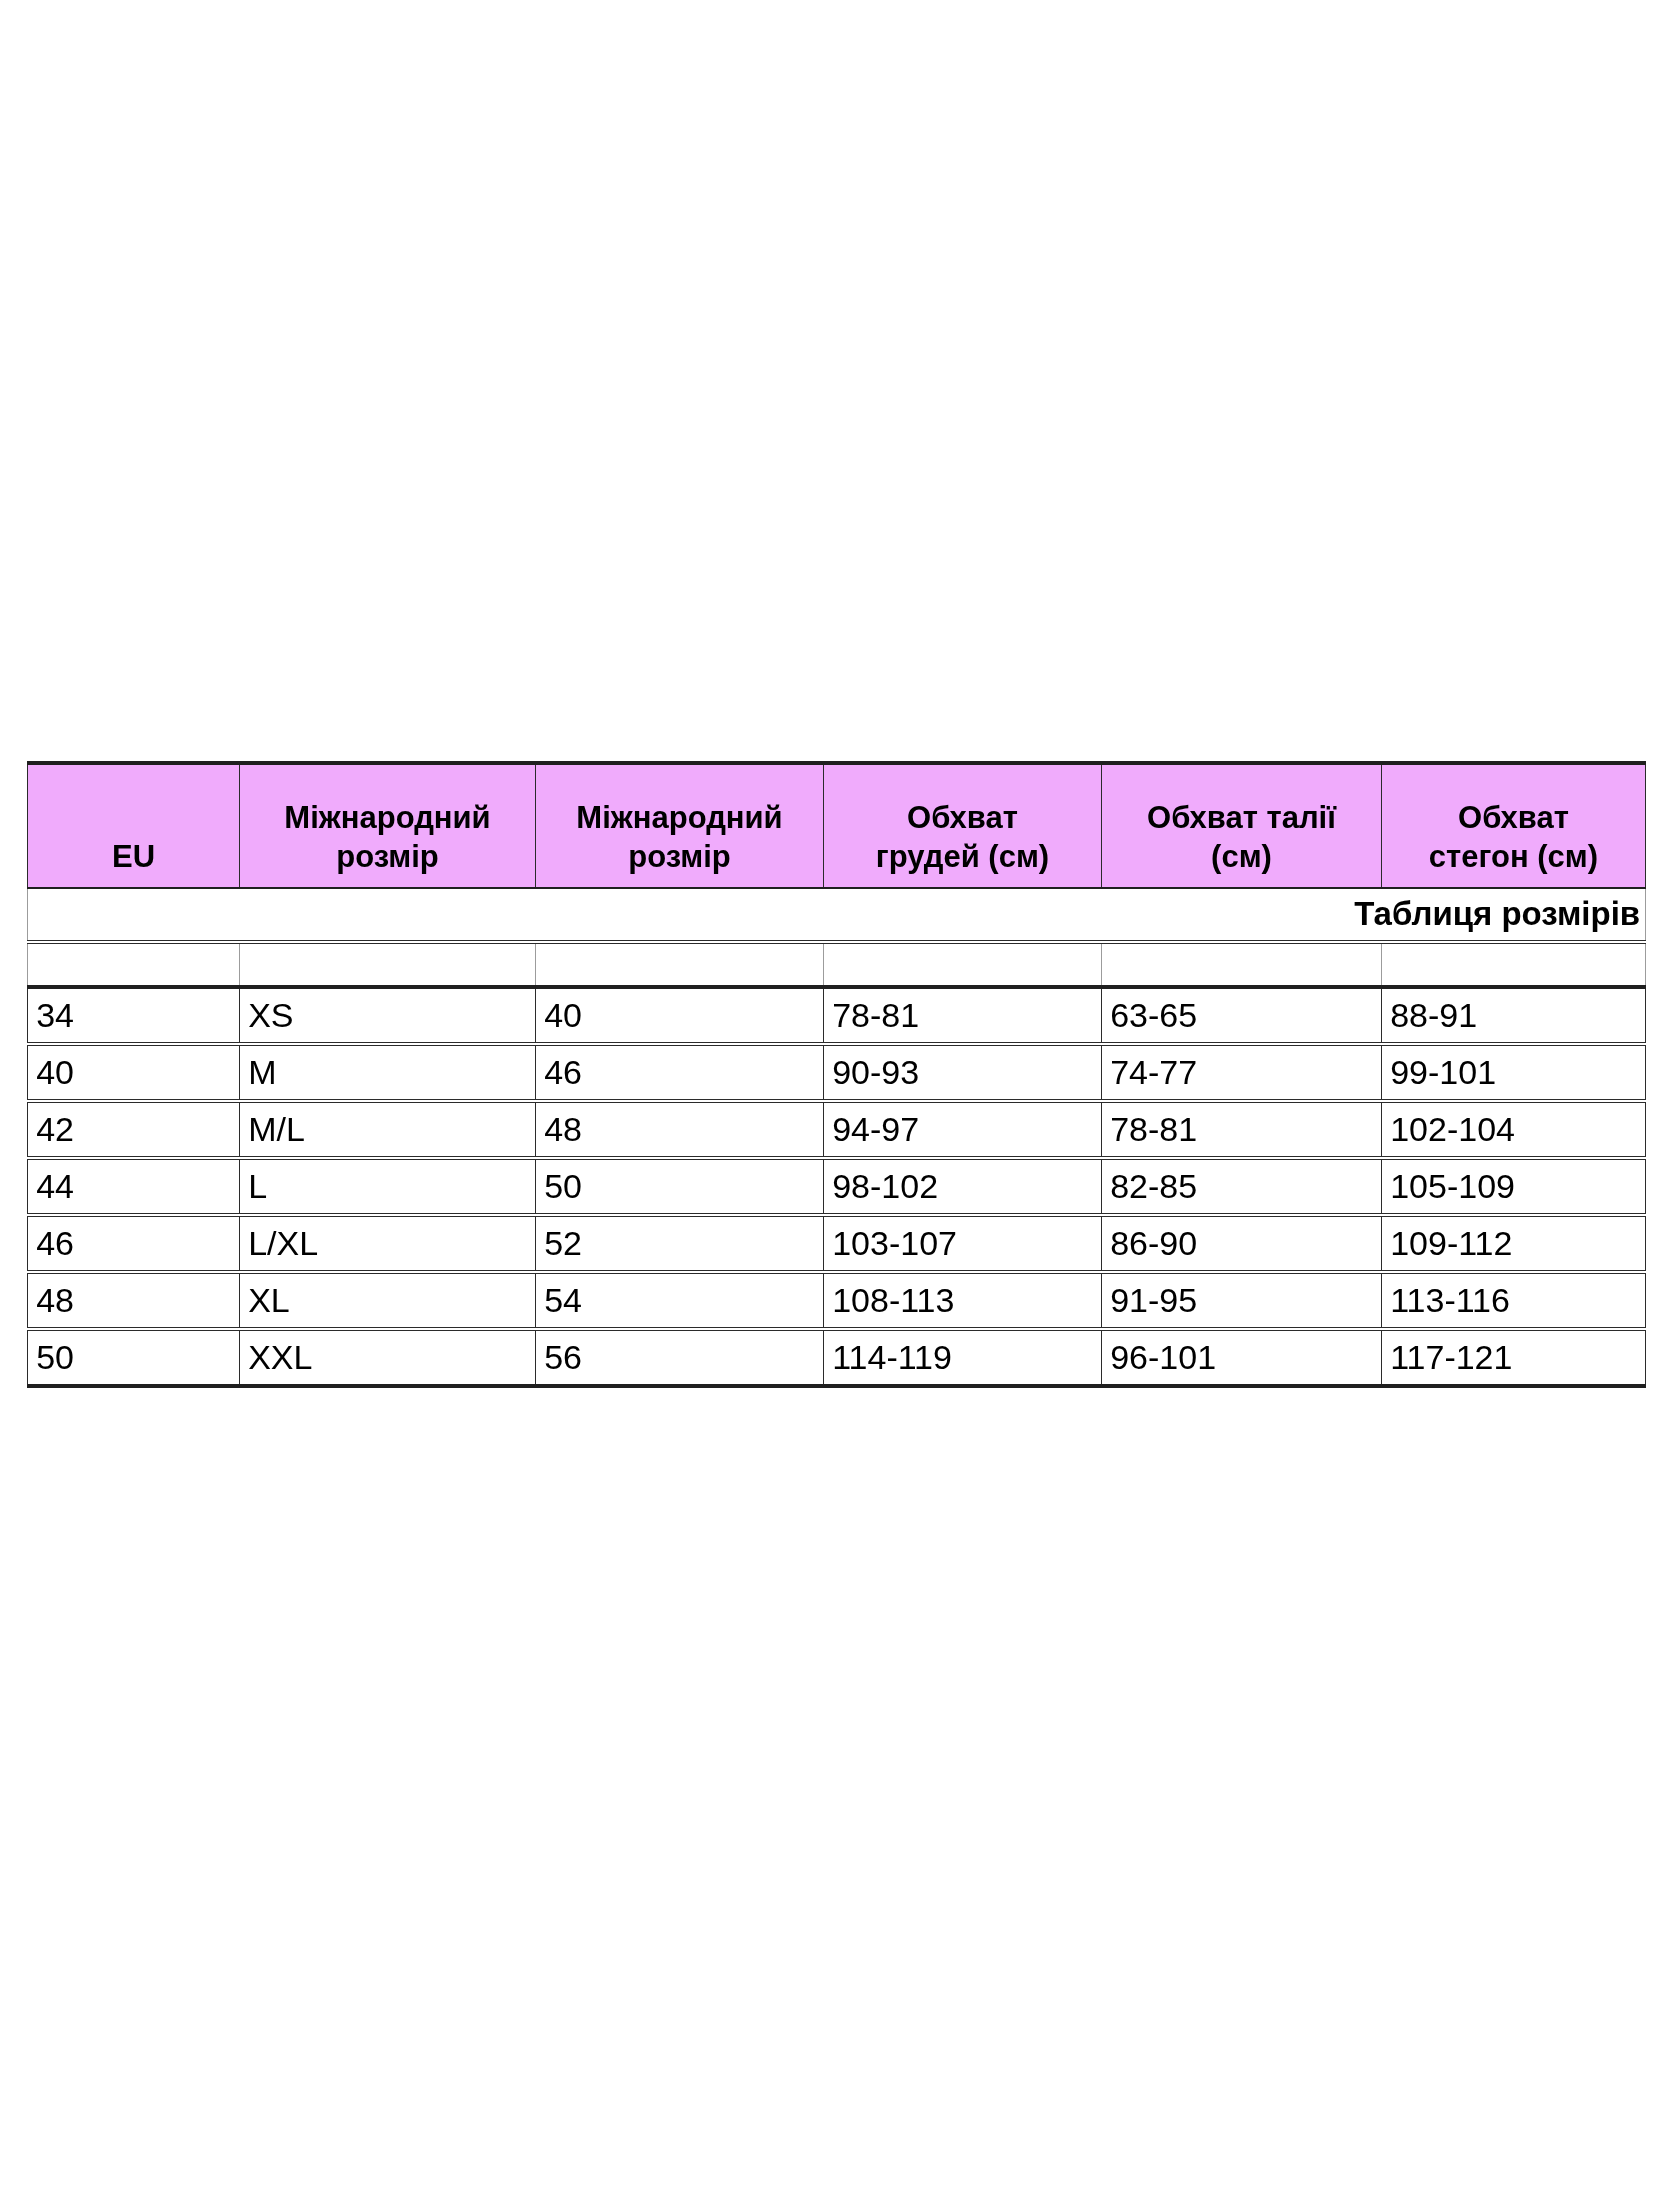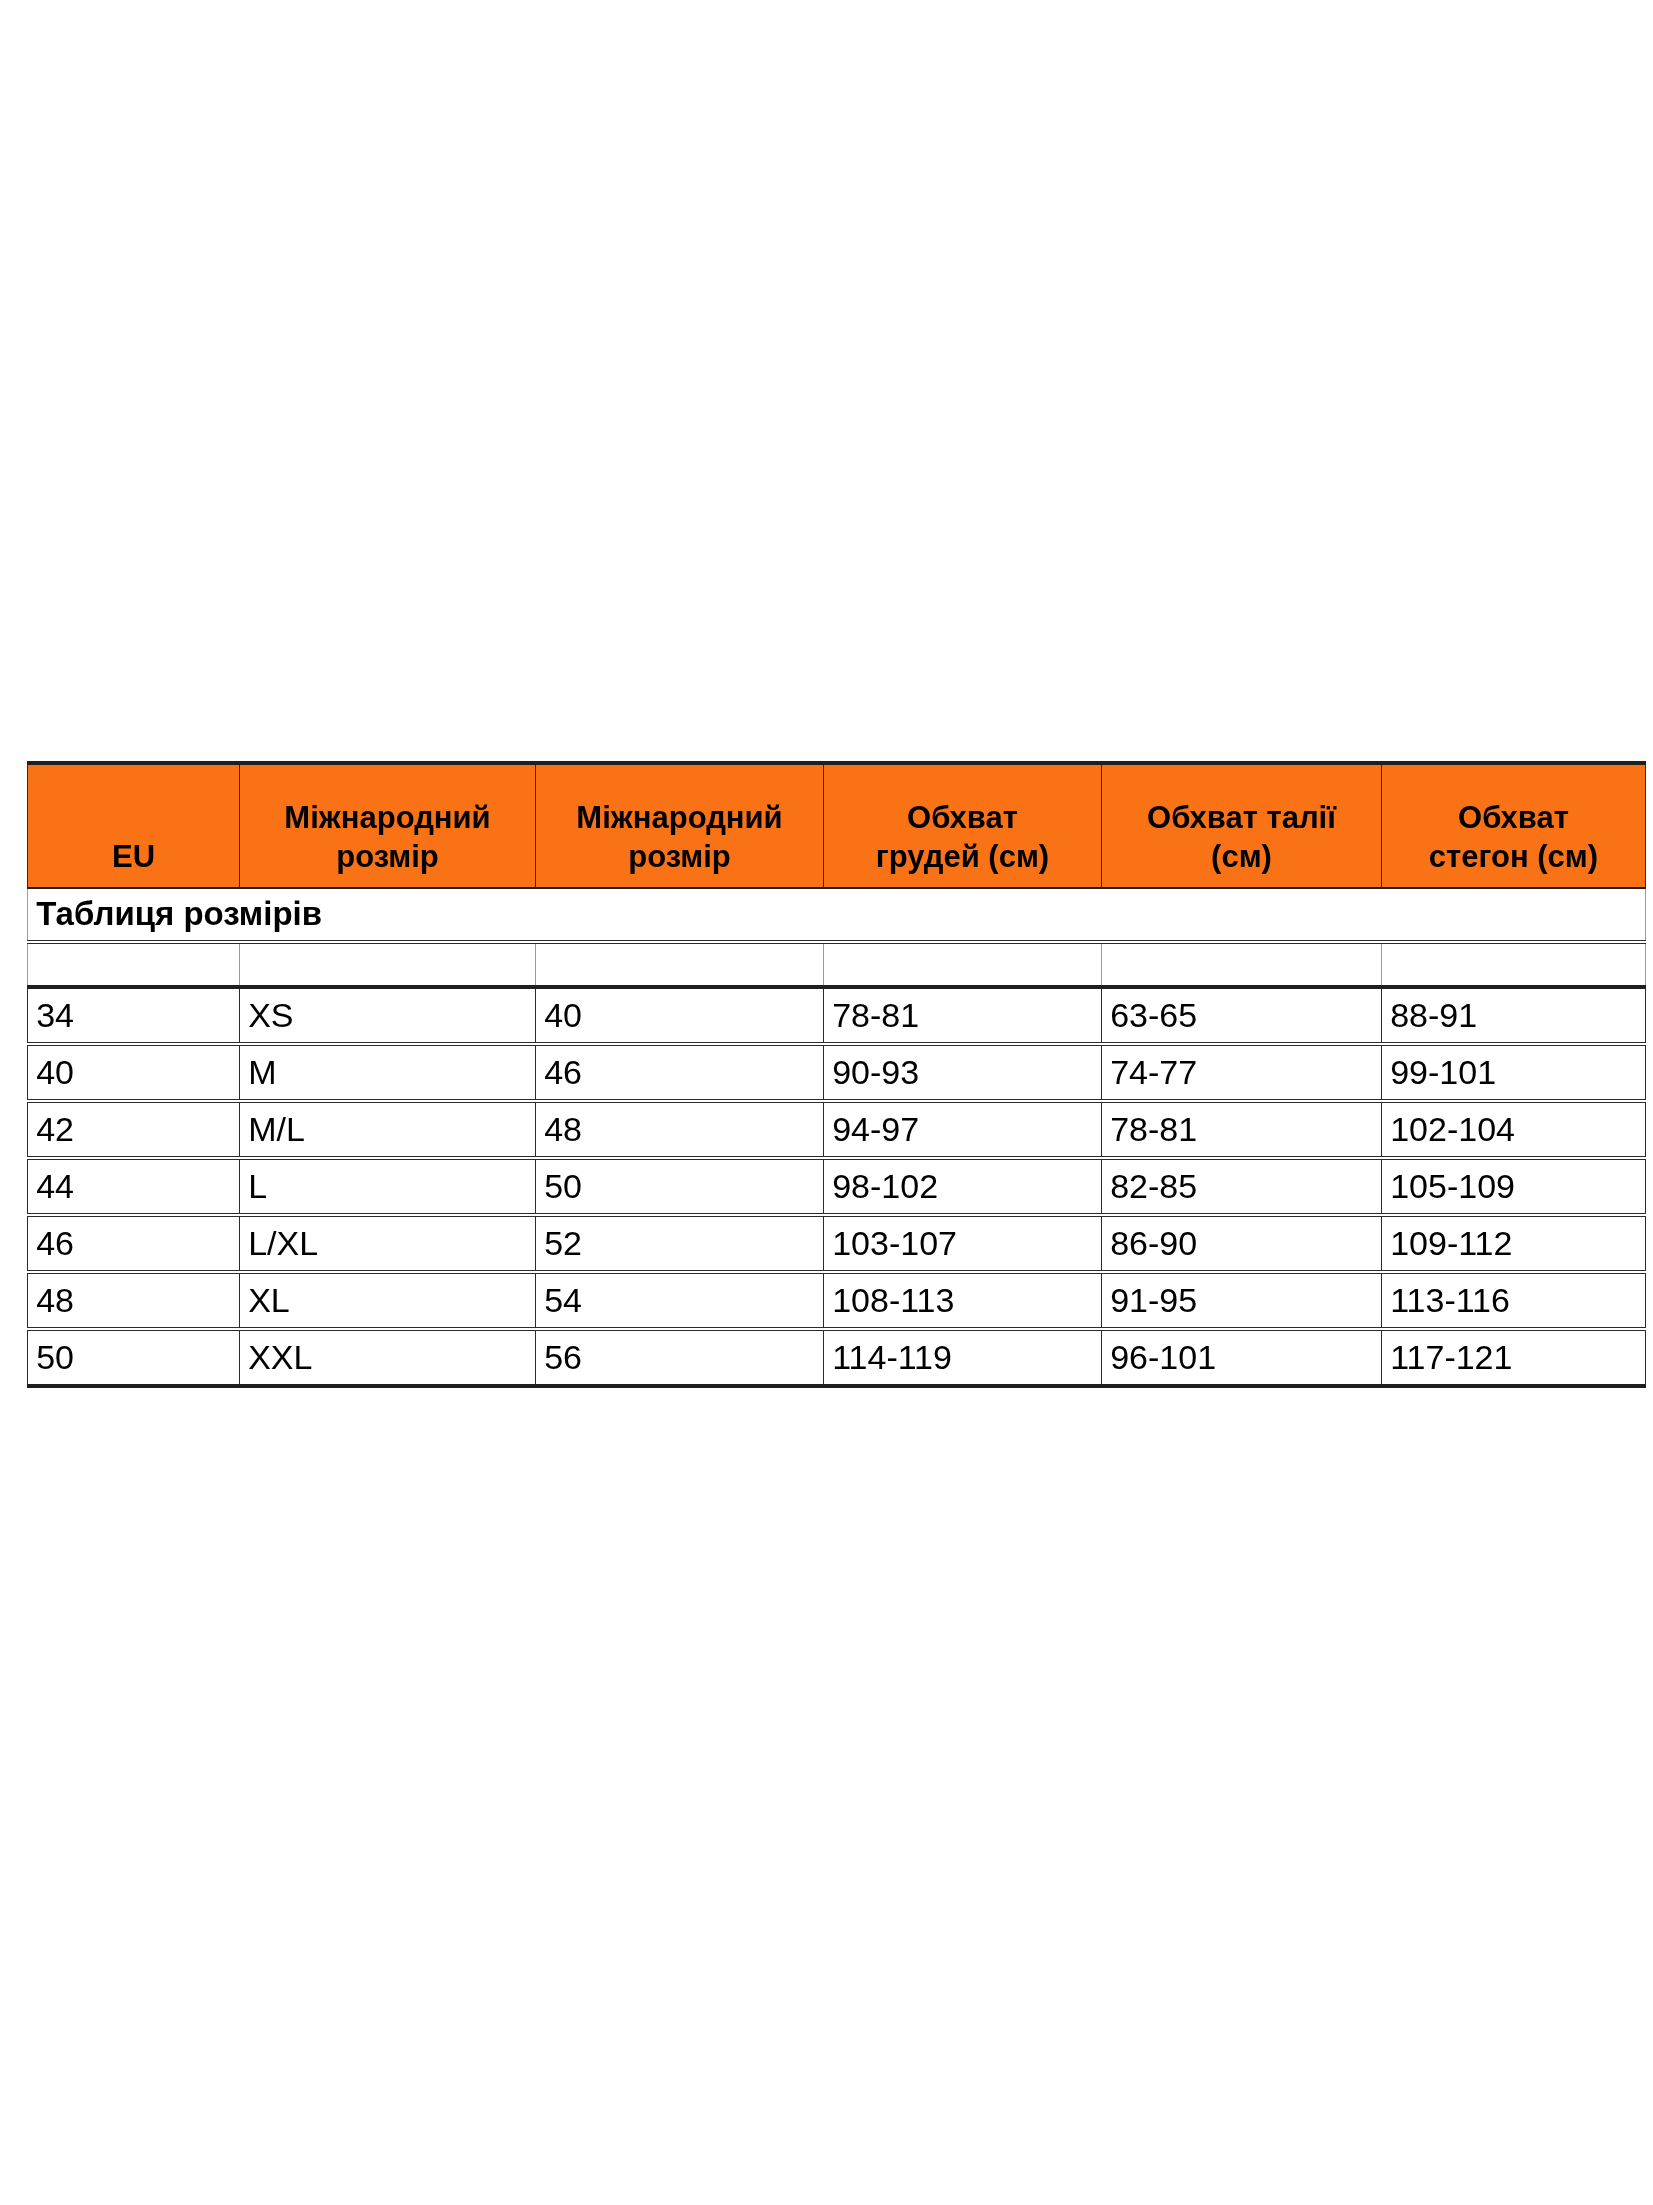--- a/index.html
+++ b/index.html
@@ -20,37 +20,37 @@
     left: 27px;
     top: 761px;
     width: 1617px;
     border-collapse: collapse;
     table-layout: fixed;
   }
   
   tr.row-title td {
     height: 51px;
     border: 0.8px solid #9c9c9c;
-    text-align: left;
+    text-align: right;
     vertical-align: middle;
     font-weight: bold;
     font-size: 33px;
     background: #ffffff;
   }
   
   tr.row-spacer td {
     height: 41px;
     border-left: 0.8px solid #9c9c9c;
     border-right: 0.8px solid #9c9c9c;
     background: #ffffff;
   }
   
   thead th {
     height: 111px;
-    background: #f97316;
+    background: #f0abfc;
     border-top: 4.1px solid #1f1f1f;
     border-bottom: 2.5px solid #1f1f1f;
     border-left: 1.6px solid #2b2b2b;
     border-right: 1.6px solid #2b2b2b;
     font-weight: bold;
     font-size: 31px;
     line-height: 39px;
     text-align: center;
     vertical-align: bottom;
     padding: 0 4.9px 10.6px 4.9px;

